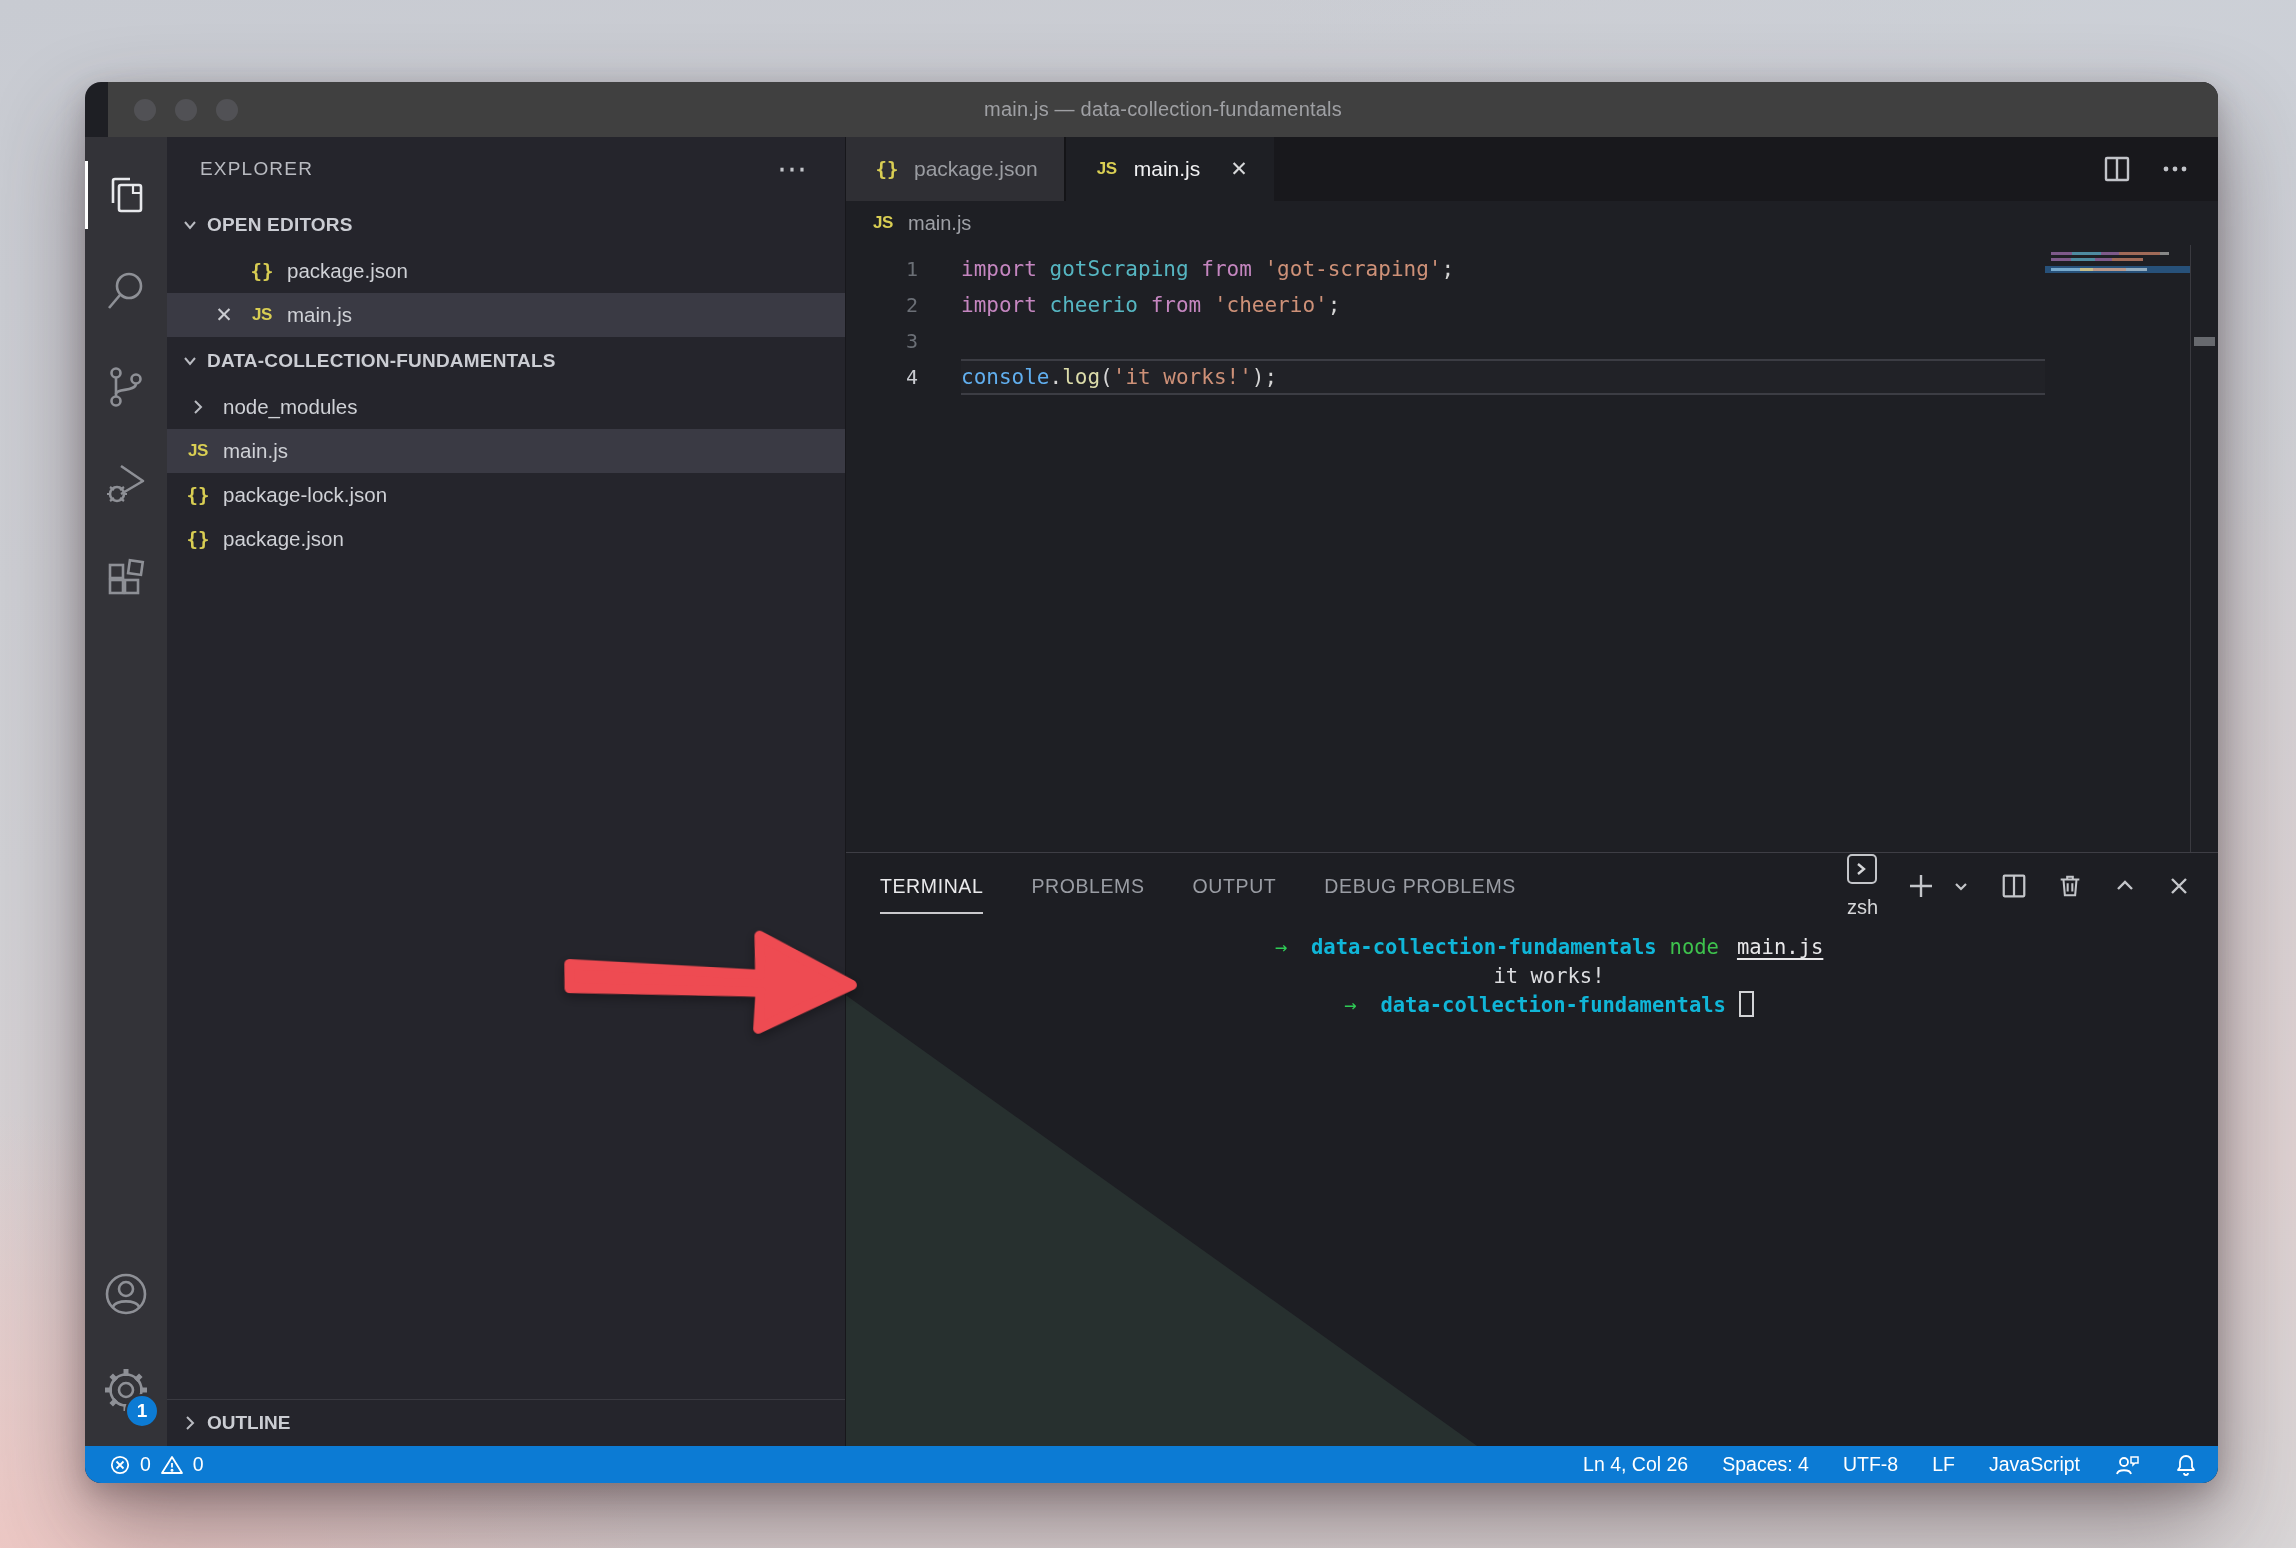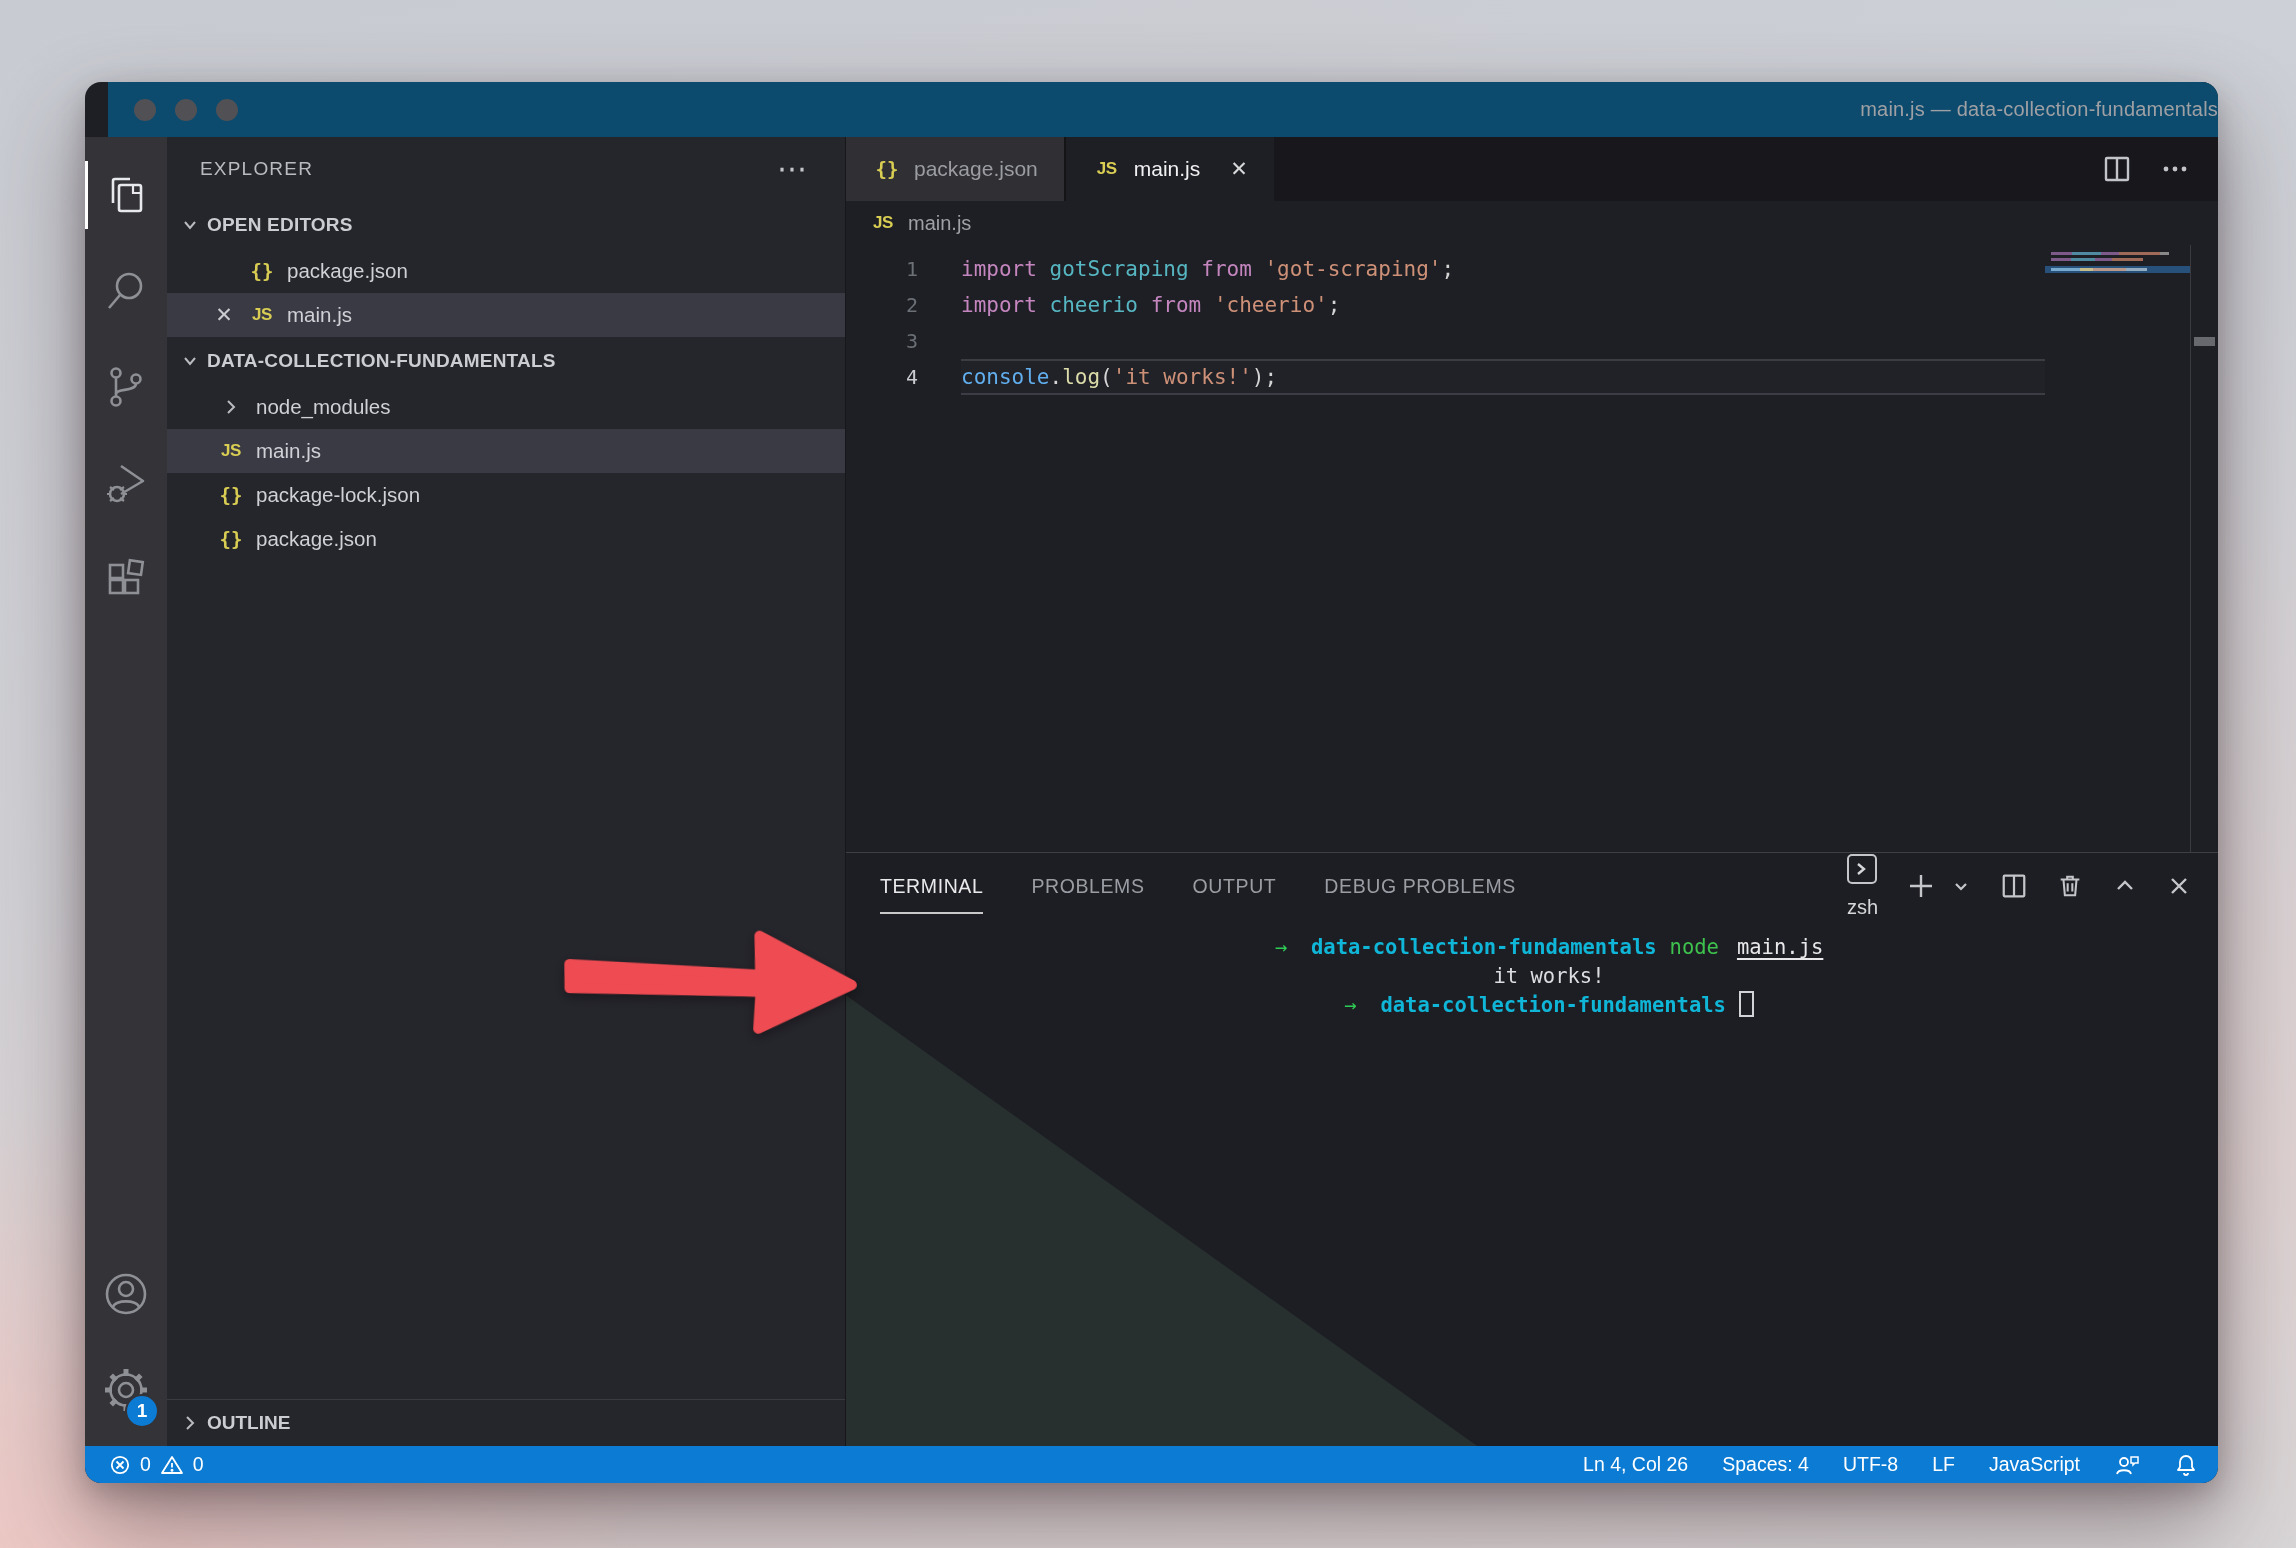--- a/index.html
+++ b/index.html
@@ -11,21 +11,21 @@
       radial-gradient(1050px 780px at 0% 103%, #eec7c3 0%, rgba(238,199,195,0) 62%),
       radial-gradient(1500px 900px at 100% -5%, #ccd0d7 0%, rgba(204,208,215,0) 70%),
       linear-gradient(170deg,#c8cbd2 0%, #d1d1d5 45%, #dfd2d2 80%, #d9d6d7 100%);
   }
 
   .window { position:absolute; left:85px; top:82px; width:2133px; height:1401px;
     border-radius:16px; overflow:hidden; background:#1e1f24; display:flex; flex-direction:column;
     box-shadow:0 42px 90px rgba(55,38,44,.45), 0 10px 28px rgba(55,38,44,.28); }
 
   
-  .titlebar { flex:0 0 55px; background:#0c4a6e; position:relative; display:flex; align-items:center; justify-content:flex-end;margin-left:23px; }
+  .titlebar { flex:0 0 55px; background:#404040; position:relative; display:flex; align-items:center; justify-content:center;margin-left:23px; }
   .traffic { position:absolute; left:26px; top:0; height:100%; display:flex; align-items:center; gap:19px; }
   .dot { width:22px; height:22px; border-radius:50%; background:#515155; }
   .title { color:#9fa0a4; font-size:20px; letter-spacing:.2px; }
 
   
   .main { flex:1; display:flex; min-height:0; }
 
   .activitybar { flex:0 0 82px; background:#333338; display:flex; flex-direction:column; align-items:center; padding:10px 0 8px; }
   .ab-item { width:82px; height:96px; display:flex; align-items:center; justify-content:center; color:#8e9096; position:relative; cursor:pointer; }
   .ab-item.active { color:#e8e9ec; }
@@ -37,21 +37,21 @@
 
   
   .sidebar { flex:0 0 678px; background:#25252c; color:#cfd1d6; display:flex; flex-direction:column; min-height:0; }
   .sb-header { flex:0 0 64px; display:flex; align-items:center; padding:0 36px 0 33px; font-size:19px; letter-spacing:1.2px; color:#b9bbc1; }
   .sb-more { margin-left:auto; font-size:30px; letter-spacing:2px; color:#c3c5ca; cursor:pointer; line-height:10px; }
   .section-header { height:48px; display:flex; align-items:center; gap:6px; padding-left:12px;
     font-weight:700; font-size:19px; color:#cbcdd3; letter-spacing:.2px; cursor:pointer; }
   .row { height:44px; display:flex; align-items:center; gap:10px; font-size:20.5px; cursor:pointer; white-space:nowrap; }
   .row.selected { background:#3a3a44; }
   .oe-row { padding-left:44px; }
-  .prj-row { padding-left:49px; }
+  .prj-row { padding-left:16px; }
   .spacer26 { width:26px; flex:0 0 26px; }
   .close-x { width:26px; flex:0 0 26px; text-align:center; color:#c9cbd0; font-size:21px; }
   .badge-ic { font-weight:700; color:#d9ce53; flex:0 0 30px; text-align:center; }
   .js-ic { font-size:17px; letter-spacing:-.5px; }
   .json-ic { font-family:"DejaVu Sans Mono", monospace; font-size:19px; font-weight:700; }
   .chev { color:#b9bbc1; display:flex; align-items:center; }
   .outline-row { margin-top:auto; flex:0 0 47px; border-top:1px solid #3a3a41; display:flex; align-items:center; gap:6px;
     padding-left:12px; font-weight:700; font-size:19px; color:#cbcdd3; cursor:pointer; }
 
   

